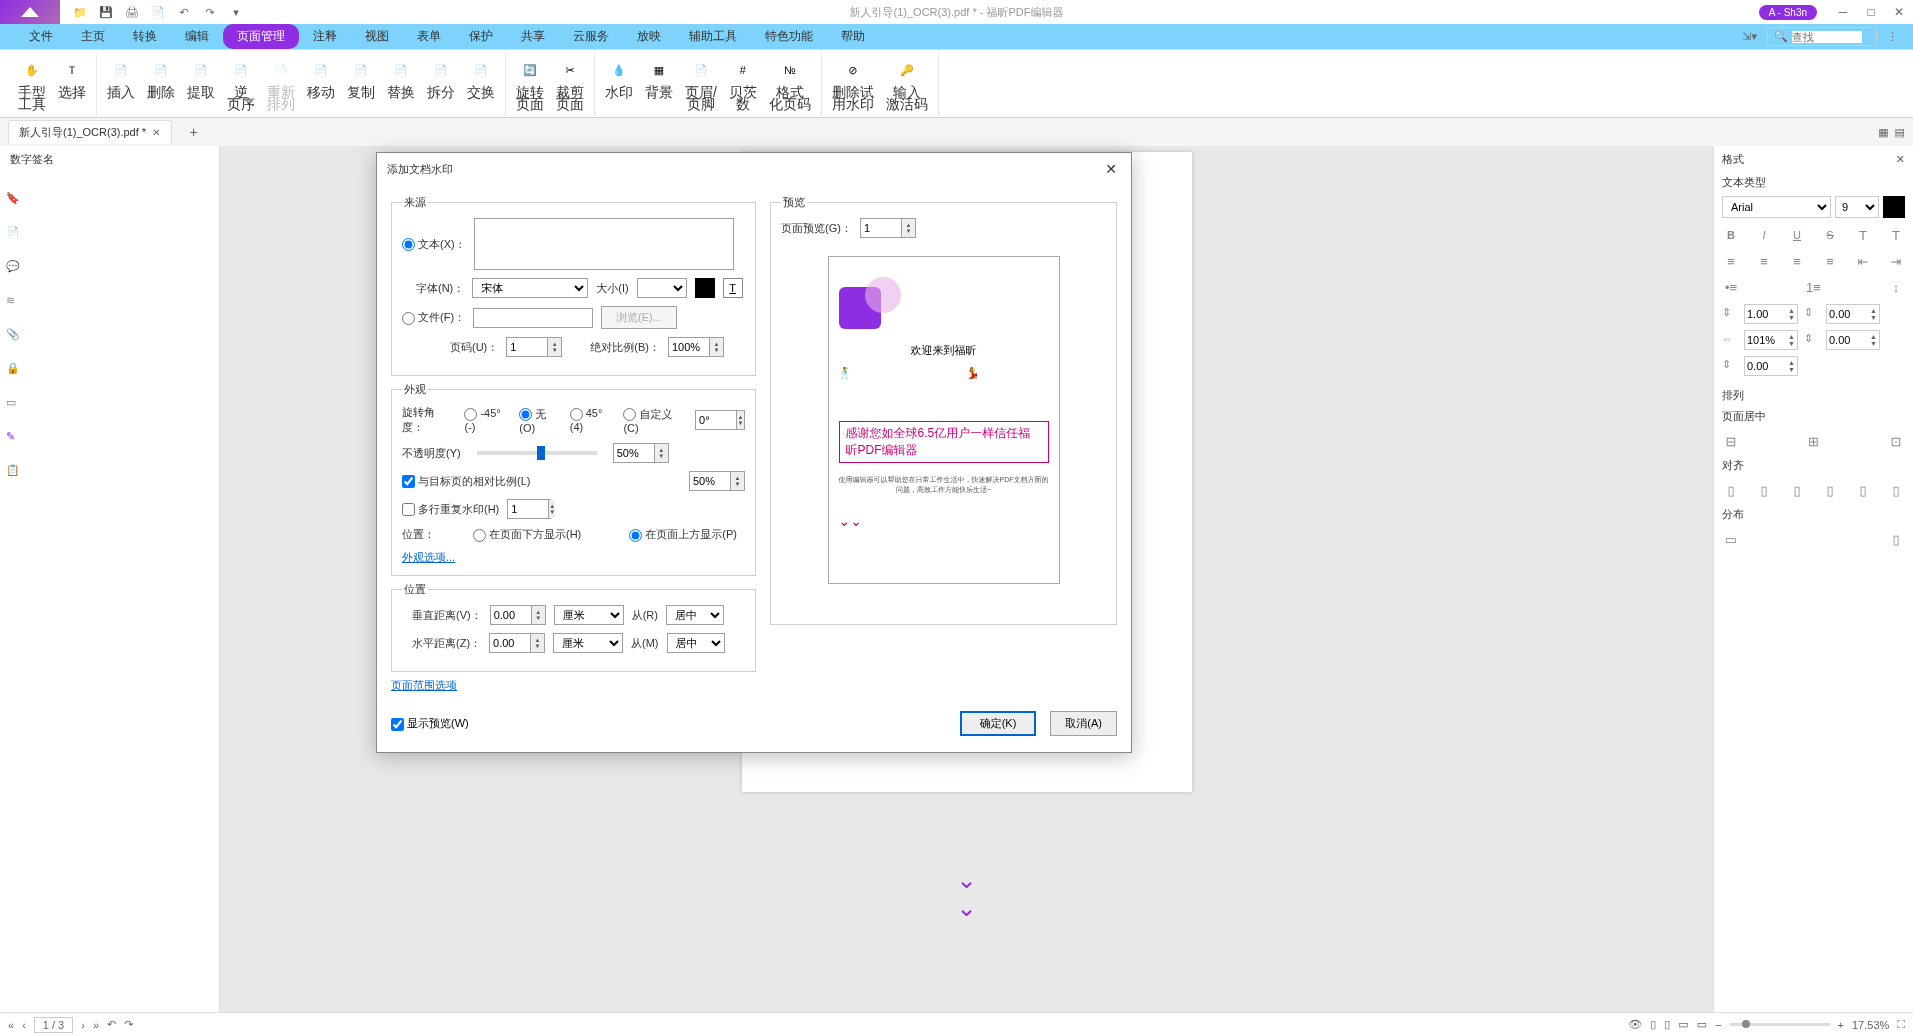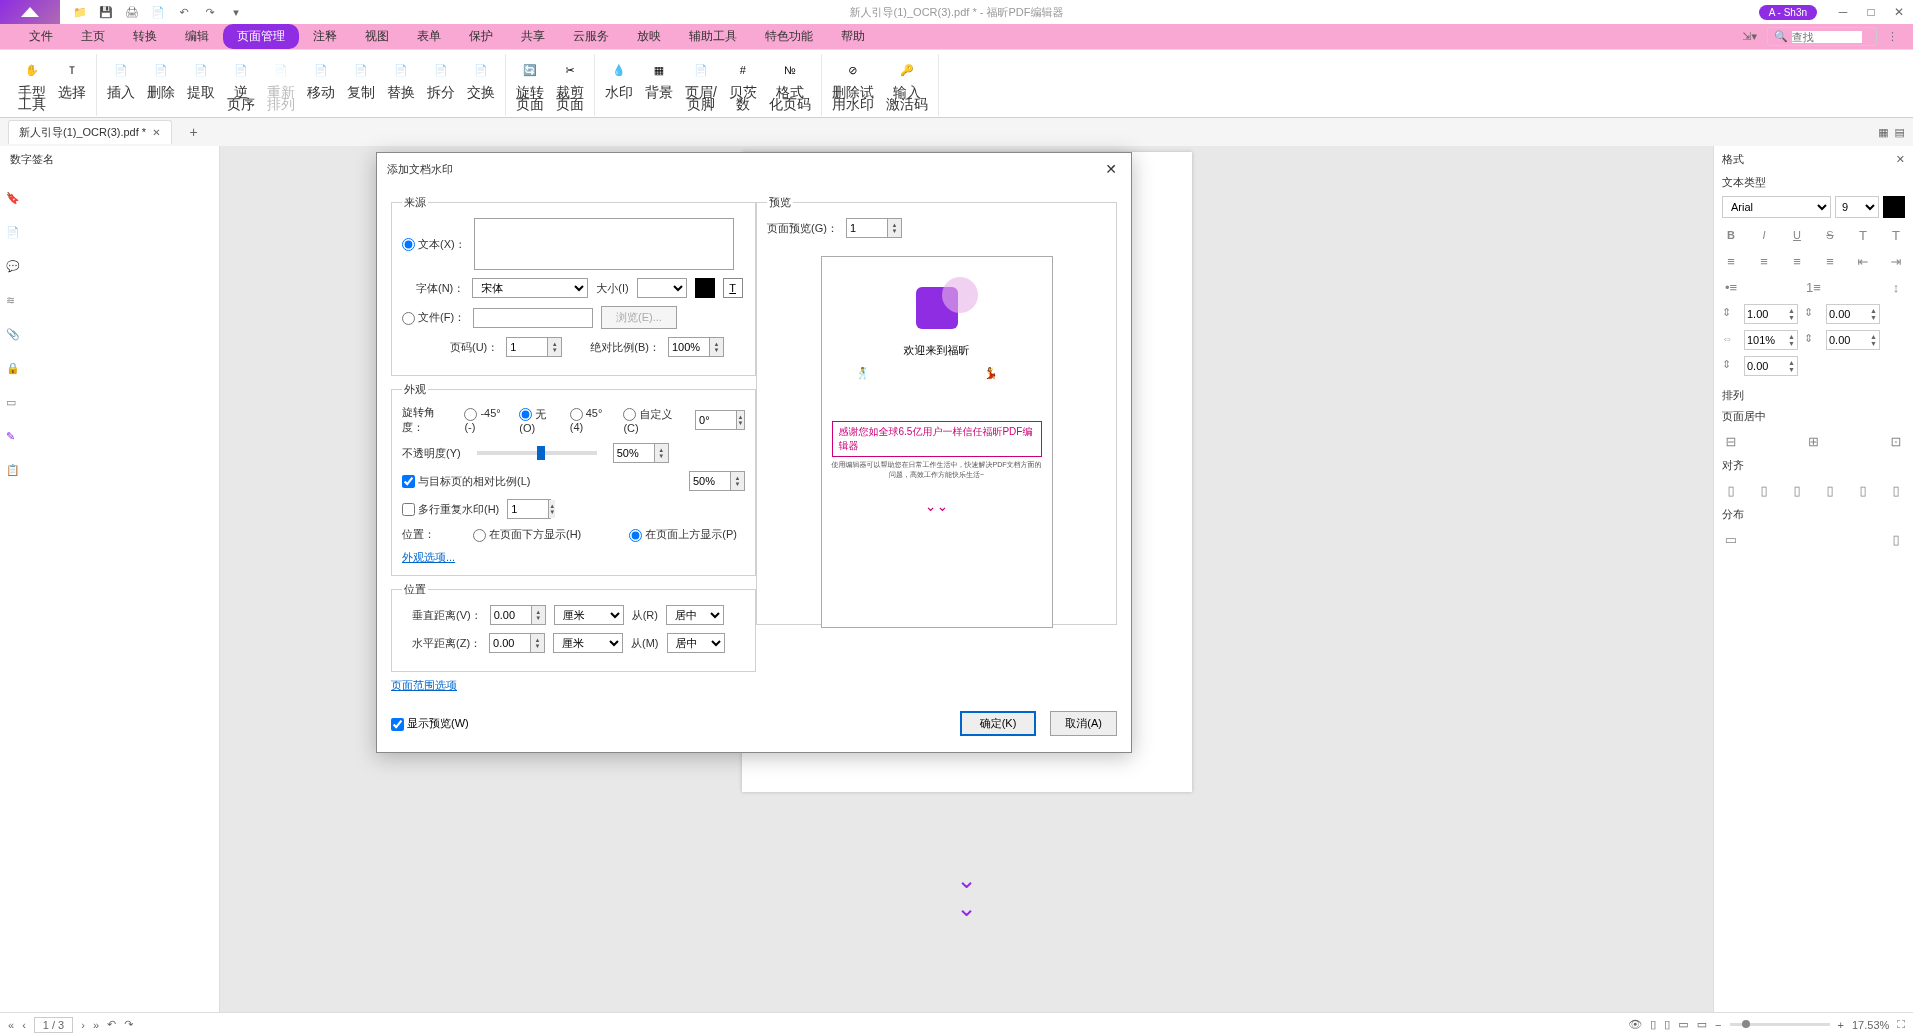--- a/index.html
+++ b/index.html
@@ -10,21 +10,21 @@
 .app-logo{width:60px;height:24px;background:linear-gradient(135deg,#8e2de2,#b06ab3);display:flex;align-items:center;justify-content:center;}
 .app-logo svg{fill:#fff;}
 .qat{display:flex;align-items:center;gap:10px;margin-left:12px;}
 .qat-icon{width:16px;height:16px;display:flex;align-items:center;justify-content:center;color:#666;}
 .title-text{position:absolute;left:50%;transform:translateX(-50%);color:#999;font-size:11px;}
 .win-controls{margin-left:auto;display:flex;align-items:center;gap:0;}
 .user-badge{background:#8e2de2;color:#fff;padding:2px 10px;border-radius:10px;font-size:10px;margin-right:12px;}
 .win-btn{width:28px;height:24px;display:flex;align-items:center;justify-content:center;color:#666;font-size:12px;}
 
 
-.menubar{height:26px;background:#f9a8d4;display:flex;align-items:center;padding:0 15px;gap:0;border-bottom:1px solid #e0e0e0;}
+.menubar{height:26px;background:#7dd3fc;display:flex;align-items:center;padding:0 15px;gap:0;border-bottom:1px solid #e0e0e0;}
 .menu-item{padding:4px 14px;color:#333;font-size:12px;cursor:pointer;}
 .menu-item.active{background:#8e2de2;color:#fff;border-radius:10px;}
 .menubar-right{margin-left:auto;display:flex;align-items:center;gap:10px;}
 .search-box{border:1px solid #ccc;border-radius:3px;padding:2px 6px;display:flex;align-items:center;gap:4px;width:110px;}
 .search-box input{border:none;outline:none;width:70px;color:#999;font-size:11px;}
 
 
 .ribbon{height:68px;background:#fff;display:flex;align-items:flex-start;padding:4px 8px 0;border-bottom:1px solid #d0d0d0;}
 .ribbon-group{display:flex;align-items:flex-start;padding:0 4px;border-right:1px solid #e8e8e8;height:62px;}
 .ribbon-btn{display:flex;flex-direction:column;align-items:center;justify-content:flex-start;padding:2px 6px;min-width:32px;cursor:pointer;gap:2px;}
@@ -80,40 +80,40 @@
 .dialog-body{padding:10px 14px;}
 .row{display:flex;align-items:center;gap:8px;margin-bottom:8px;}
 .row label{font-size:11px;color:#333;}
 select,input[type=text]{border:1px solid #a0a0a0;padding:2px 4px;font-size:11px;height:20px;background:#fff;}
 .btn{border:1px solid #a0a0a0;background:#eee;padding:3px 14px;font-size:11px;cursor:pointer;}
 .btn.disabled{color:#aaa;background:#f5f5f5;}
 .btn.primary{border:2px solid #0066cc;padding:3px 18px;}
 
 fieldset{border:1px solid #d0d0d0;margin-bottom:6px;padding:8px 10px 10px;}
 legend{font-size:11px;color:#333;padding:0 2px;}
-.two-col{display:flex;}
+.two-col{display:flex;gap:14px;}
 .left-col{flex:0 0 365px;}
 .right-col{flex:1;}
 textarea{width:260px;height:52px;border:1px solid #a0a0a0;resize:none;}
 .spinner{width:56px;border:1px solid #a0a0a0;height:20px;display:flex;align-items:center;}
 .spinner input{border:none;width:40px;padding:0 3px;font-size:11px;outline:none;}
 .spinner .arr{display:flex;flex-direction:column;font-size:6px;line-height:6px;color:#555;border-left:1px solid #a0a0a0;width:14px;align-items:center;height:18px;justify-content:center;background:#eee;}
 .slider{width:120px;height:4px;background:#ddd;position:relative;margin:0 8px;}
 .slider .thumb{position:absolute;width:8px;height:14px;background:#0066cc;top:-5px;left:50%;}
 .link{color:#0066cc;text-decoration:underline;font-size:11px;cursor:pointer;}
 .dialog-footer{display:flex;align-items:center;padding:8px 14px 16px;}
 .dialog-footer .right{margin-left:auto;display:flex;gap:14px;}
 
-.preview-page{width:232px;height:372px;border:1px solid #aaa;margin:18px auto 0;background:#fff;position:relative;padding:30px 10px;display:flex;flex-direction:column;align-items:center;}
+.preview-page{width:232px;height:328px;border:1px solid #aaa;margin:18px auto 0;background:#fff;position:relative;padding:30px 10px;display:flex;flex-direction:column;}
 .preview-logo{width:42px;height:42px;background:#8e2de2;border-radius:6px;margin-bottom:8px;position:relative;}
 .preview-logo::before{content:"";position:absolute;right:-20px;top:-10px;width:36px;height:36px;background:#e8b3e8;border-radius:50%;opacity:.6;}
 .preview-vtext{display:flex;flex-direction:column;align-items:center;font-size:11px;line-height:14px;margin:6px 0;}
 .preview-figures{display:flex;justify-content:space-between;width:160px;margin:4px 0 14px;}
 .preview-figures .fig{width:32px;height:40px;position:relative;}
-.preview-banner{border:1px solid #c07;padding:3px 6px;font-size:10px;color:#c07;margin-bottom:3px;}
+.preview-banner{border:1px solid #c07;padding:3px 6px;font-size:12px;color:#c07;margin-bottom:12px;}
 .preview-small{font-size:7px;color:#555;text-align:center;line-height:10px;}
 .preview-chevron{color:#c07;font-size:14px;margin-top:18px;}
 
 input[type=radio],input[type=checkbox]{margin-right:3px;vertical-align:middle;}
 </style>
 </head>
 <body>
 
 <div class="titlebar">
   <div class="app-logo">

